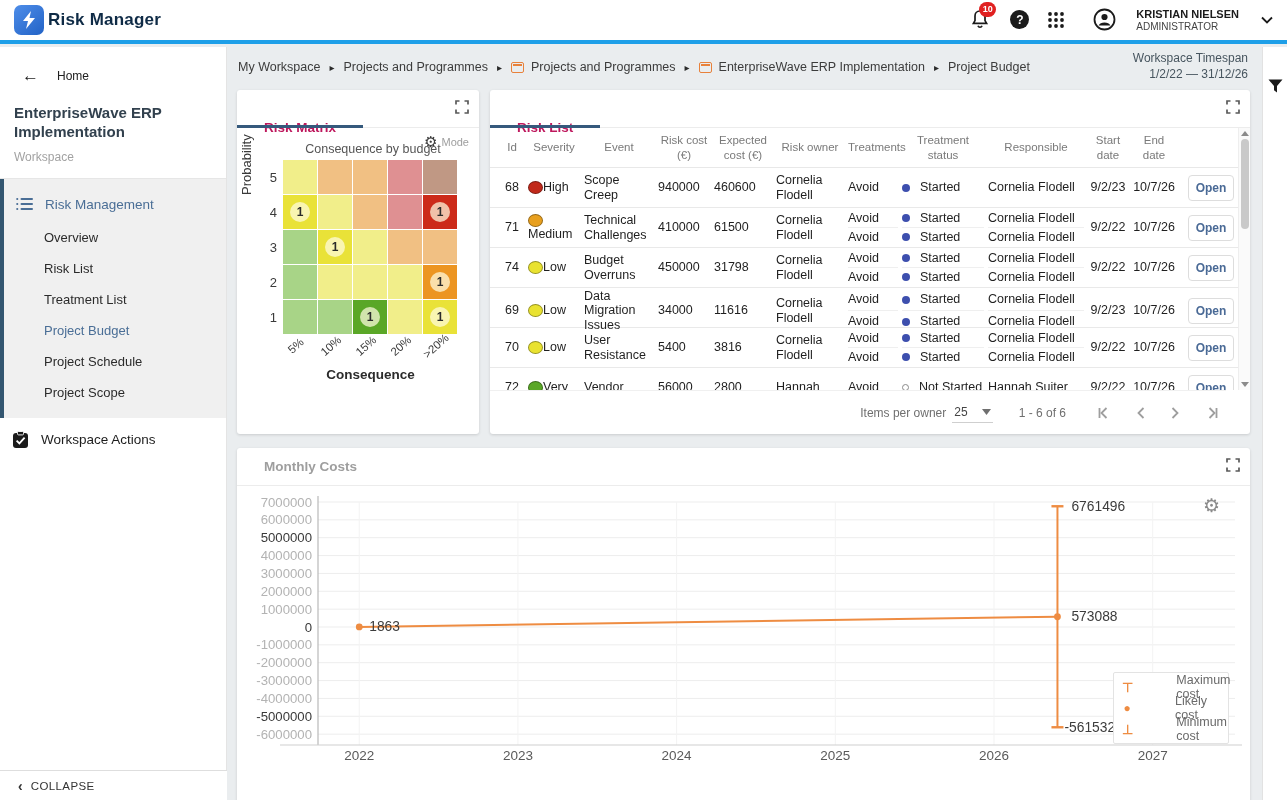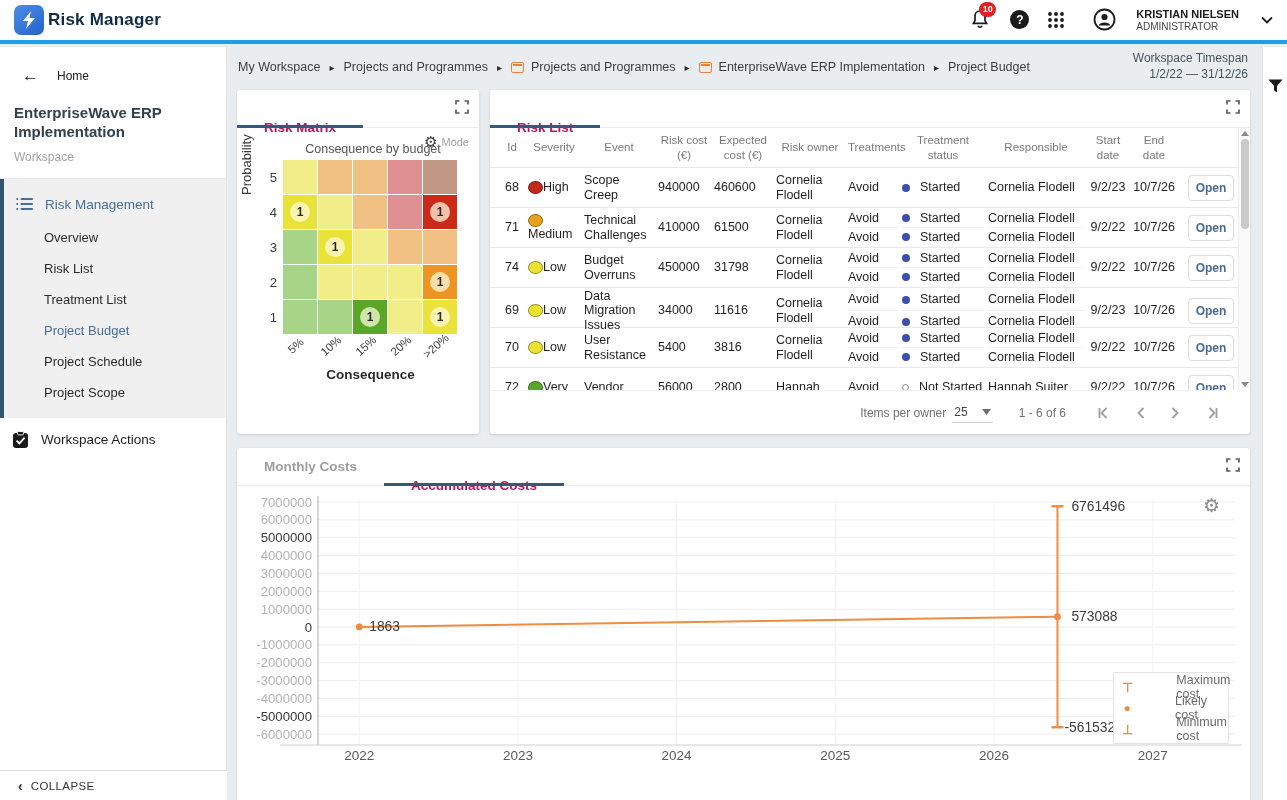--- a/index.html
+++ b/index.html
@@ -555,21 +555,20 @@
     <div class="rl-scroll">
       <div class="arr arr-up"></div>
       <div class="rl-thumb"></div>
       <div class="arr-dn"></div>
     </div>
   </section>
 
   <section class="panel panel-chart">
     <div class="tabbar" id="cost-tabs">
       <div class="tab">Monthly Costs</div>
-        <div class="tab active">Accumulated Costs</div>
         <svg class="fs-btn" width="14" height="14" viewBox="0 0 14 14">
         <path d="M1 4.5 V1 h3.5 M9.5 1 H13 v3.5 M13 9.5 V13 H9.5 M4.5 13 H1 V9.5" fill="none" stroke="#5a5a5a" stroke-width="1.7"></path>
       </svg>
     </div>
     <div class="chart-wrap">
       <svg id="chart-svg" width="1013" height="298" viewBox="0 0 1013 298">
           <line x1="81" y1="14" x2="998" y2="14" stroke="#ededed" stroke-width="1"></line>
           <text x="75" y="18.5" text-anchor="end" font-size="13.2" fill="#b3b3b3" font-family="Liberation Sans, sans-serif">7000000</text>
           <line x1="81" y1="31.85714285714286" x2="998" y2="31.85714285714286" stroke="#ededed" stroke-width="1"></line>
           <text x="75" y="36.35714285714286" text-anchor="end" font-size="13.2" fill="#b3b3b3" font-family="Liberation Sans, sans-serif">6000000</text>

